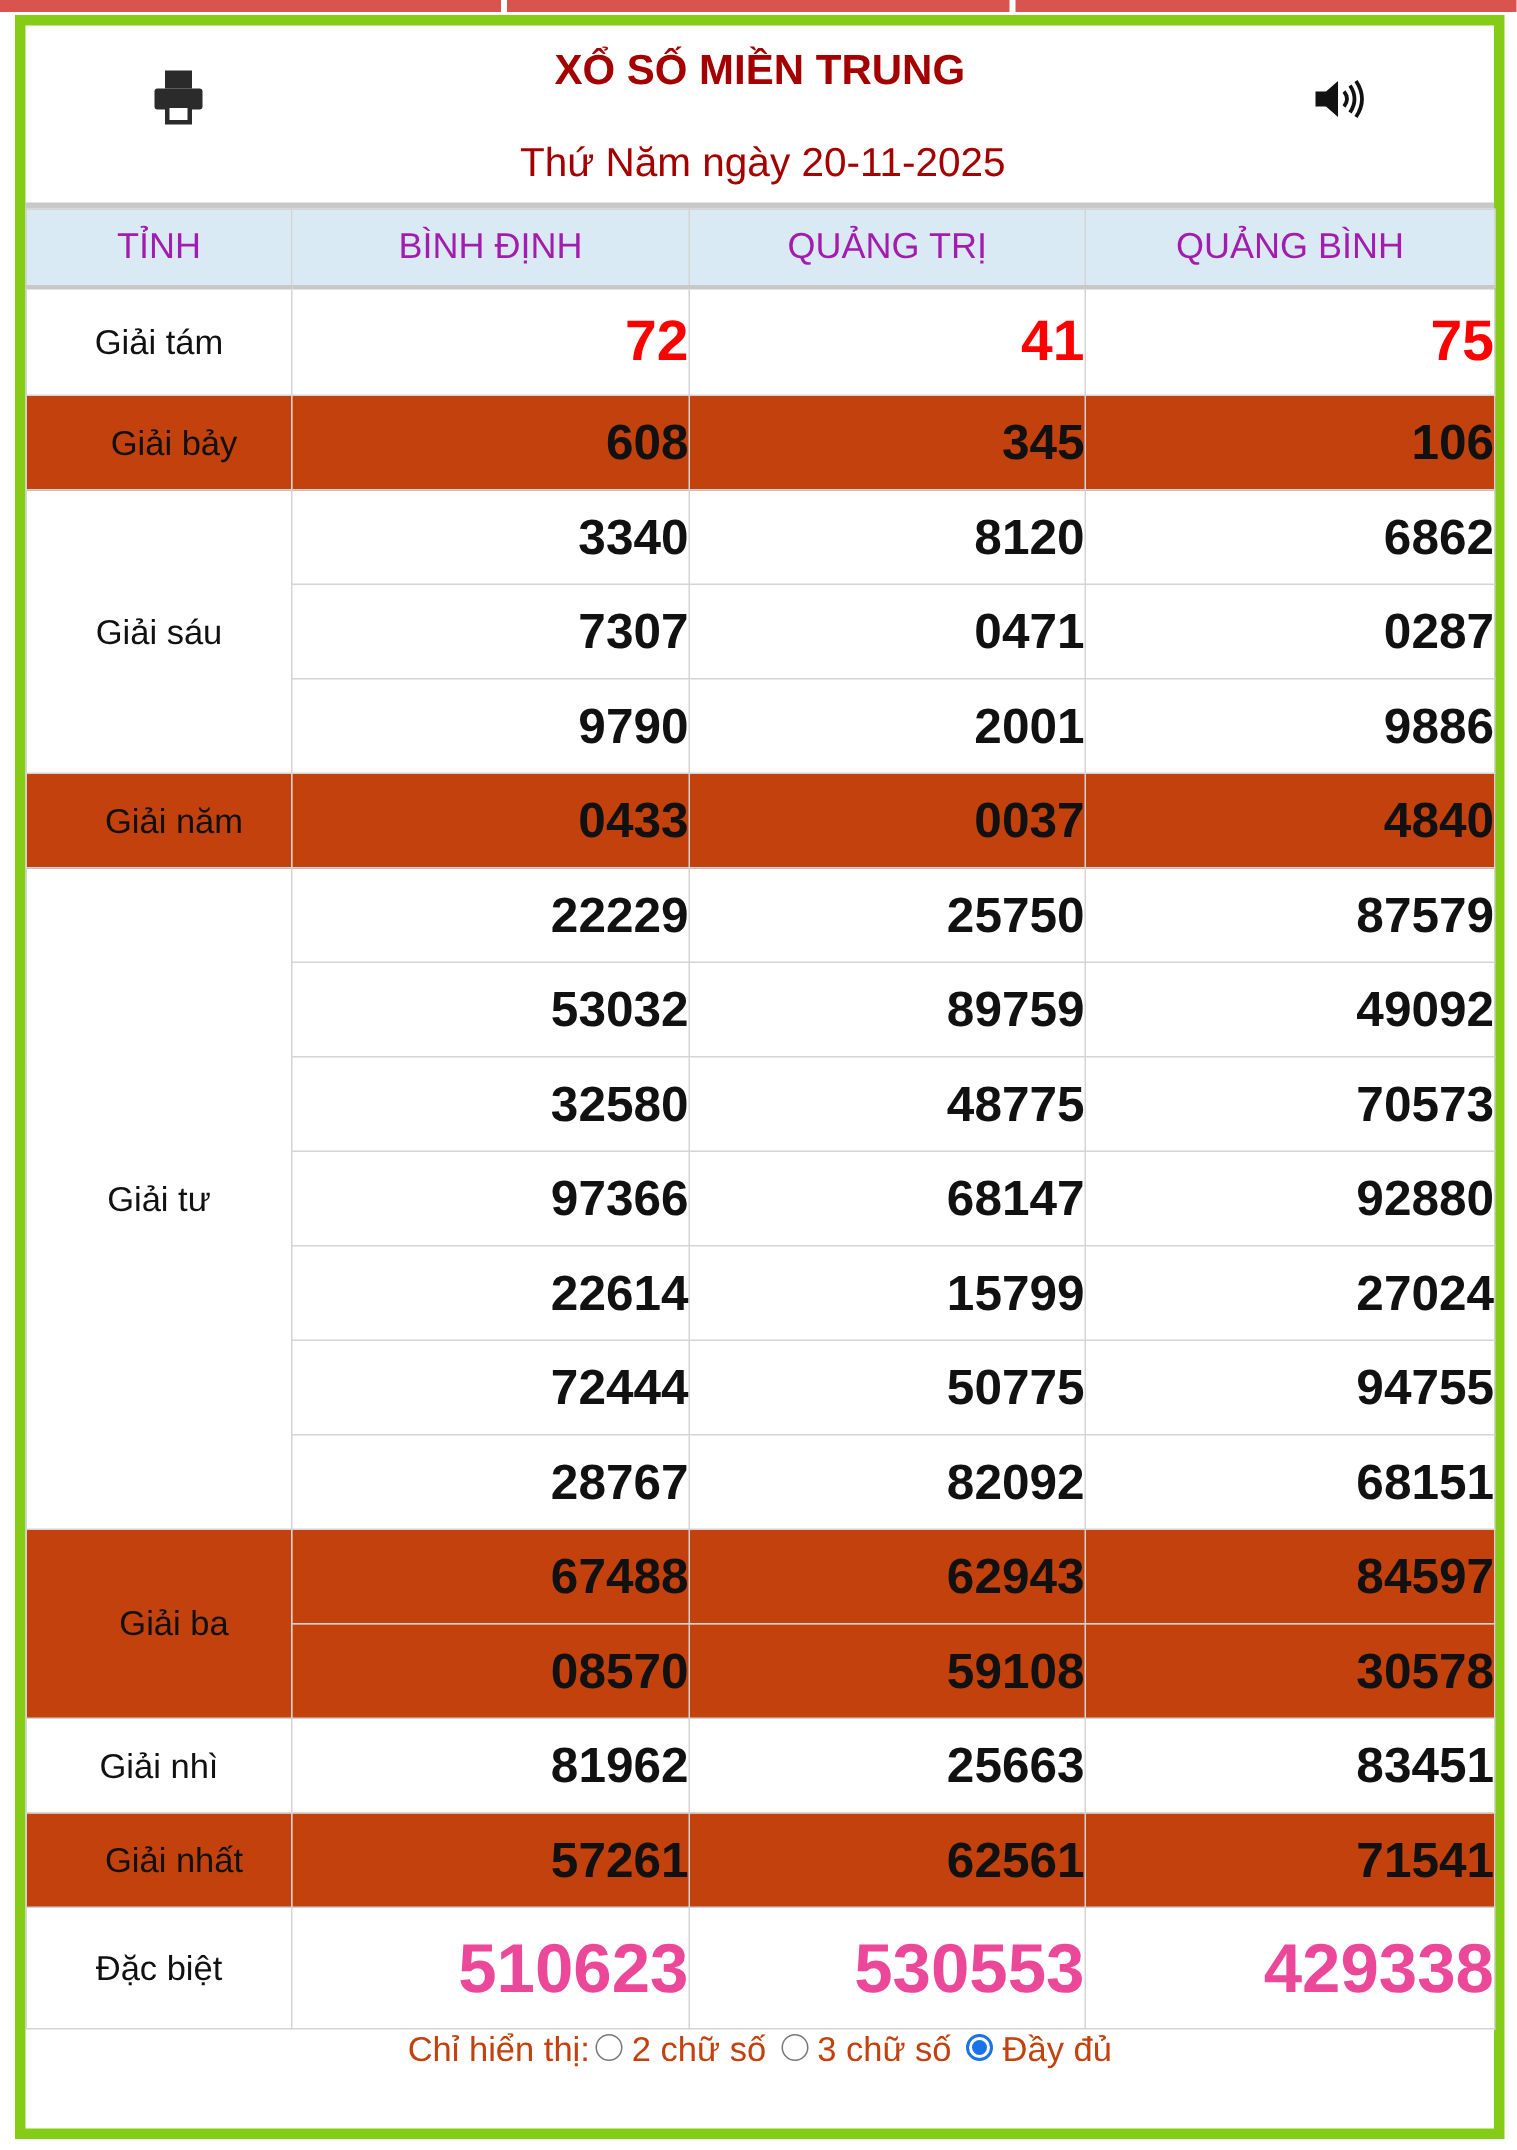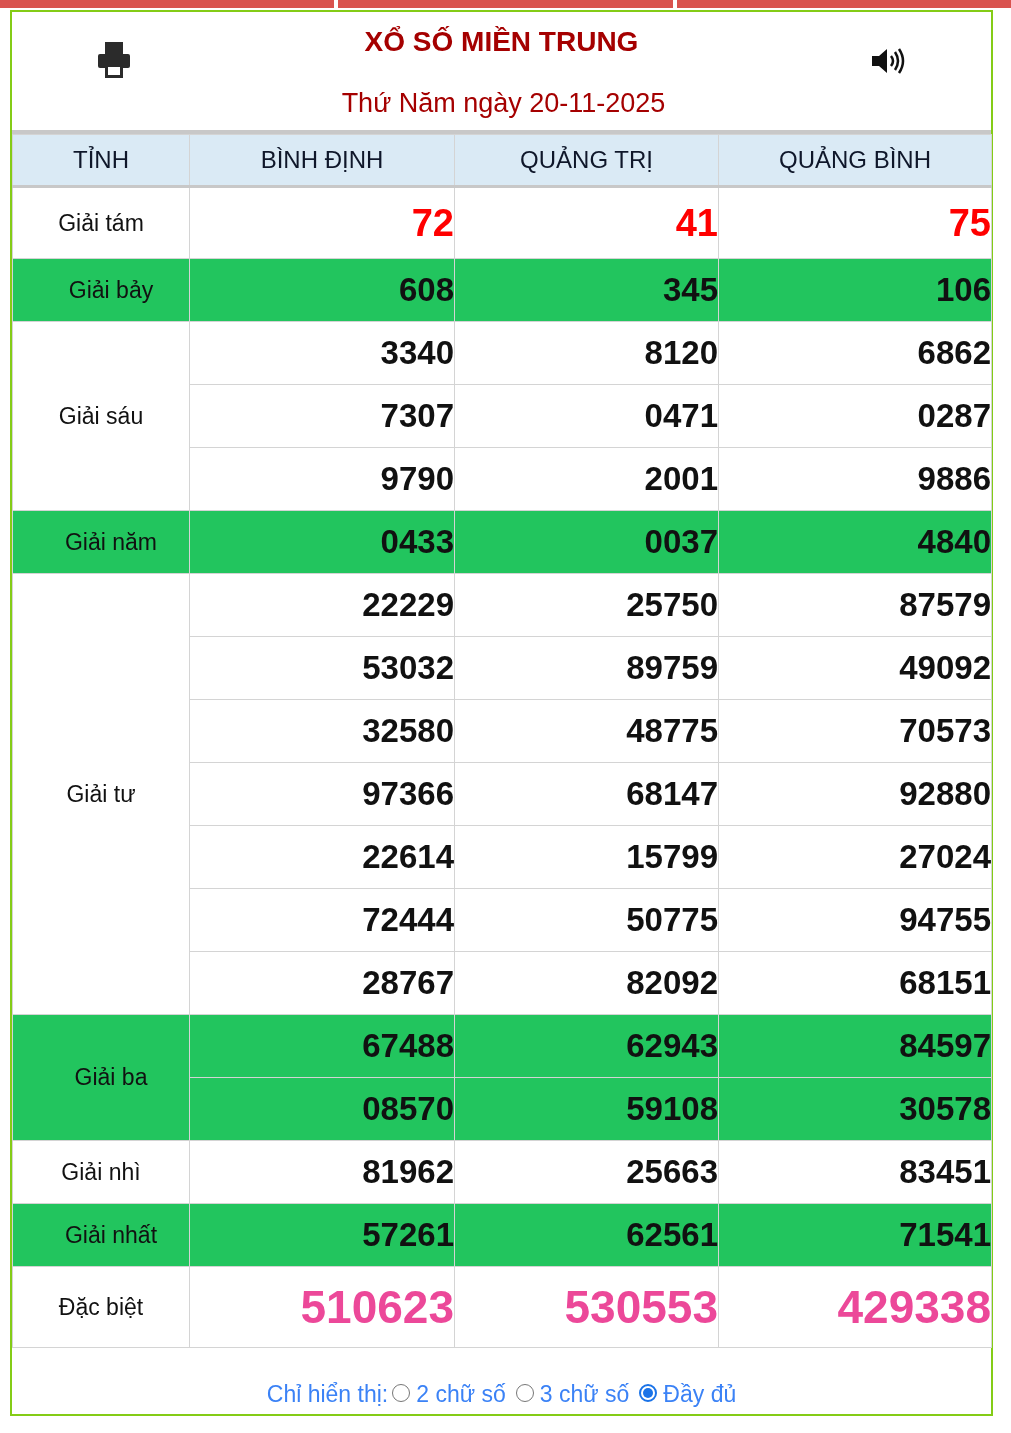--- a/index.html
+++ b/index.html
@@ -1,33 +1,33 @@
 <!DOCTYPE html>
 <html><head>
 <meta charset="utf-8">
 <style>
   html, body { margin:0; padding:0; background:#fff; }
   body { width:1011px; height:1433px; position:relative; font-family:"Liberation Sans", sans-serif; overflow:hidden; }
   .top-tabs { position:absolute; top:0; left:0; width:1011px; height:8px; display:flex; gap:4px; }
   .top-tabs .tab { flex:1; background:#d9534f; height:8px; }
-  .frame { position:absolute; top:10px; left:10px; width:979px; height:1402px; border:2px solid #84cc16; background:#fff; }
+  .frame { position:absolute; top:10px; left:10px; width:979px; height:1402px; border:7px solid #84cc16; background:#fff; }
   .header { position:relative; height:118px; border-bottom:4px solid #c8c8c8; }
   .title { position:absolute; left:0; right:0; top:14px; text-align:center; color:#a50000; font-weight:bold; font-size:28px; }
   .subtitle { position:absolute; left:4px; right:0; top:76px; text-align:center; color:#a50000; font-size:27px; }
   .icon-print { position:absolute; left:84px; top:28px; width:36px; height:40px; }
   .icon-sound { position:absolute; left:858px; top:34px; width:36px; height:30px; }
   table { border-collapse:collapse; width:979px; table-layout:fixed; }
   th, td { border:1px solid #d4d4d4; text-align:center; padding:0; }
-  thead th { background:#daeaf5; height:50px; font-weight:normal; font-size:24px; color:#0f172a; border-bottom:3px solid #c8c8c8; }
+  thead th { background:#daeaf5; height:50px; font-weight:normal; font-size:24px; color:#a21caf; border-bottom:3px solid #c8c8c8; }
   td.label { font-size:23px; color:#111; }
   td.num { font-weight:bold; font-size:33px; color:#111; height:62px;text-align:right; }
   td.red { color:#ff0000; font-size:38px; height:70px; }
   td.special { color:#ec4899; font-size:46px; height:80px; }
-  tr.gray td { background:#22c55e;padding-left:20px; }
-  .footer { height:60px; display:flex; align-items:flex-end; justify-content:center; font-size:23px; color:#3b82f6; }
+  tr.gray td { background:#c2410c;padding-left:20px; }
+  .footer { height:60px; display:flex; align-items:flex-start; justify-content:center; font-size:23px; color:#c2410c; }
   .footer label { display:inline-flex; align-items:center; font-weight:normal; margin-left:2px; }
   .radio { width:18px; height:18px; border-radius:50%; border:1.5px solid #777; display:inline-block; box-sizing:border-box; margin:0 6px 4px 2px; background:#fff; position:relative; }
   .radio.checked { border:2px solid #1a73e8; }
   .radio.checked::after { content:""; position:absolute; left:2px; top:2px; width:10px; height:10px; border-radius:50%; background:#1a73e8; }
 </style>
 </head>
 <body>
 
 <div class="top-tabs">
   <div class="tab"></div>

